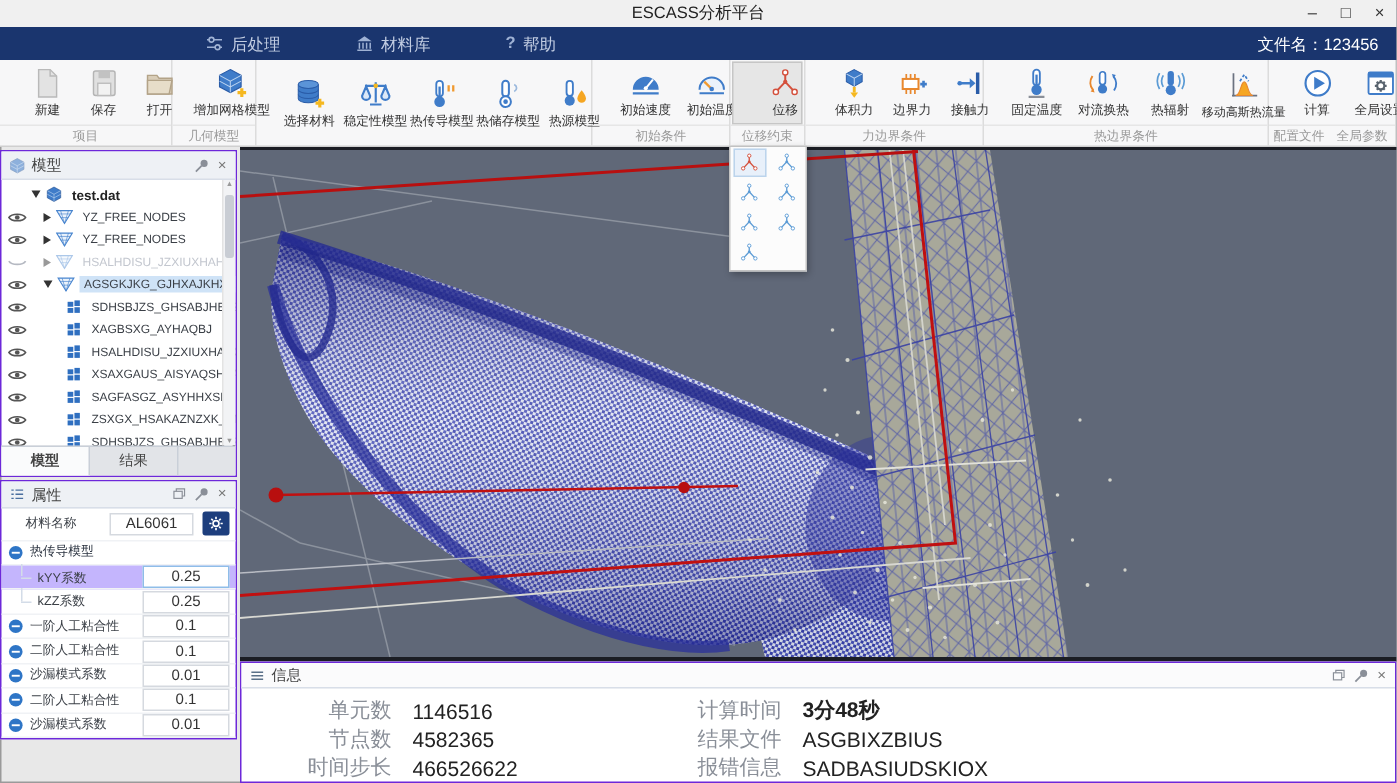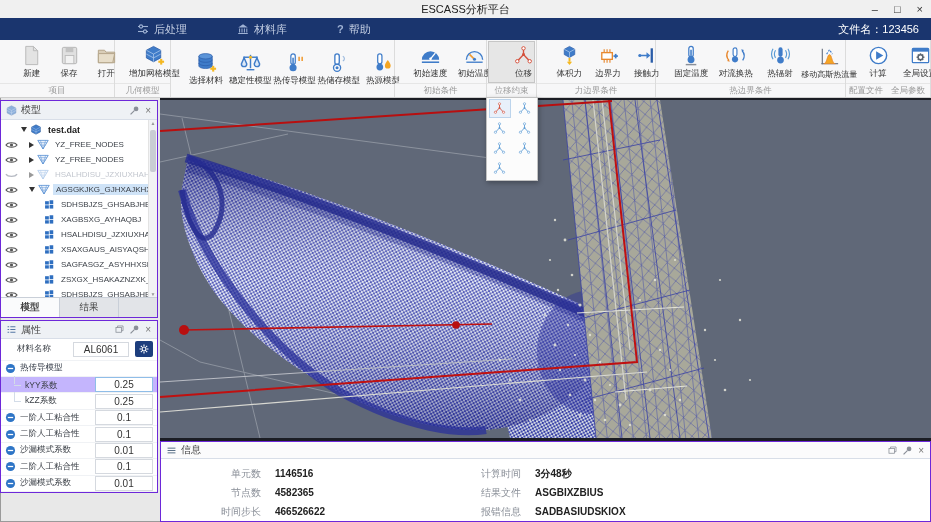--- a/index.html
+++ b/index.html
@@ -80,23 +80,23 @@
   .viewport{position:absolute;left:160px;top:98px;width:771px;height:343px;background:#606878;border-top:2px solid #1b1d24;border-bottom:3px solid #1b1d24;box-sizing:border-box;}
   
   .disp-dropdown{position:absolute;left:486px;top:97px;width:50px;height:82px;background:#fcfcfc;border:1px solid #c2c2c2;box-shadow:1px 2px 5px rgba(0,0,0,.3);display:grid;grid-template-columns:1fr 1fr;grid-auto-rows:20px;z-index:6;align-items:center;justify-items:center;}
   .dcell{width:22px;height:19px;display:flex;align-items:center;justify-content:center;cursor:default;}
   .dcell.sel{background:#e8f0fa;border:1px solid #bcd4ec;box-sizing:border-box;}
   .dcell svg{width:15px;height:15px;}
   
   .info-panel{left:160px;top:441px;width:771px;height:81px;display:flex;flex-direction:column;}
   .info-panel .phead{background:#fbfbfc;}
   .info-body{flex:1;display:grid;grid-template-columns:260px 1fr;padding:5px 0 0 38px;align-content:start;row-gap:0;}
-  .ifield{display:flex;align-items:center;height:19px;font-size:10px;}
+  .ifield{display:flex;align-items:center;height:19px;font-size:14px;}
   .ifield .ilabel{width:62px;text-align:right;color:#8a8f98;margin-right:14px;flex:none;}
-  .ifield .ival{color:#222;font-weight:bold;}
+  .ifield .ival{color:#222;}
   .ifield .ival.b{font-weight:bold;}
 </style>
 </head>
 <body>
 
 <svg width="0" height="0" style="position:absolute">
   <defs>
     <symbol id="i-new" viewBox="0 0 24 24">
         <path d="M6 2.5h8l4.5 4.5v14.5H6z" fill="#e3e3e3" stroke="#b9b9b9"></path>
         <path d="M14 2.5V7h4.5" fill="none" stroke="#b9b9b9"></path>

